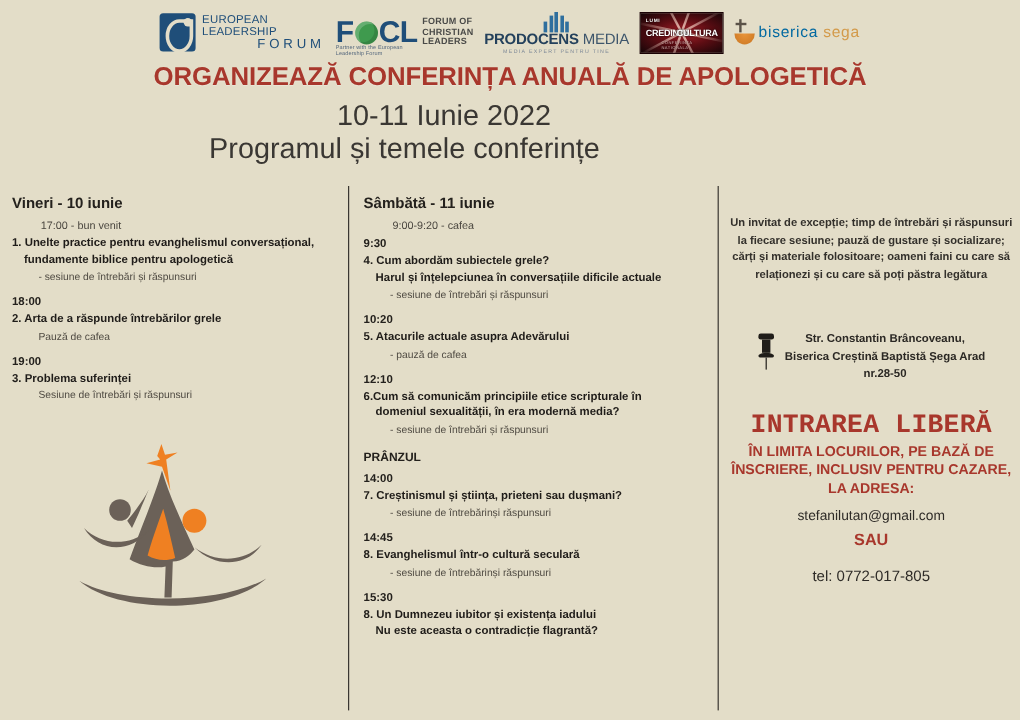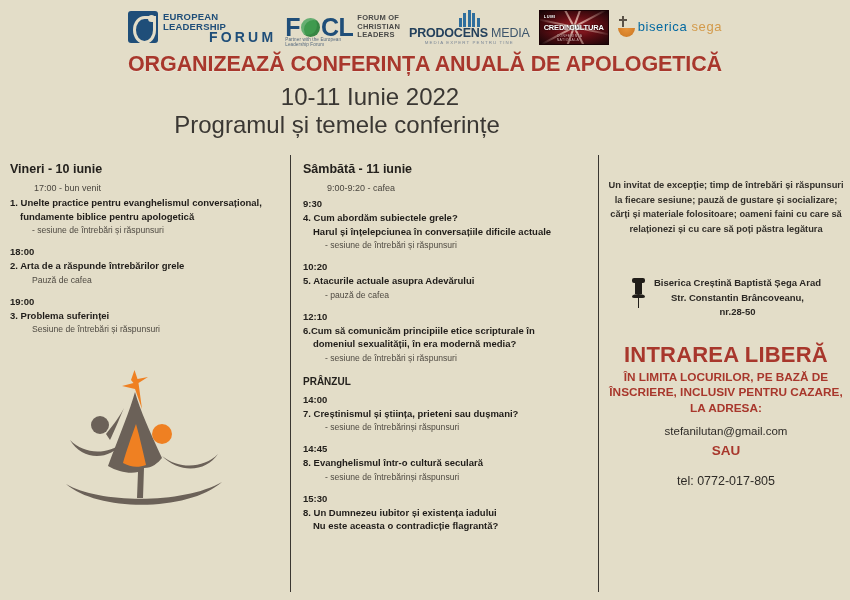--- a/index.html
+++ b/index.html
@@ -50,26 +50,26 @@
   .elf-mark::after {
     content: "";
     position: absolute;
     right: 3px; top: 4px;
     width: 7px; height: 7px;
     background: #e3ddc8;
     border-radius: 50% 50% 0 50%;
   }
   .elf-txt {
     font-size: 9.5px;
-    font-weight: bold;
+    font-weight: normal;
     color: #1f4e79;
     line-height: 10px;
     letter-spacing: .2px;
   }
-  .elf-txt .sp { letter-spacing: 3.2px; font-size: 14px; padding-left: 46px; }
+  .elf-txt .sp { letter-spacing: 3.2px; font-size: 11px; padding-left: 46px; }
 
   
   .focl { gap: 4px; }
   .focl-word {
     font-size: 25px;
     font-weight: bold;
     color: #1f4e79;
     letter-spacing: -.5px;
     line-height: 25px;
     display: flex;
@@ -263,21 +263,21 @@
   .pin .needle {
     position: absolute; left: 6.6px; top: 20px;
     width: 1.6px; height: 10px; background: #201d19;
   }
   .venue {
     font-size: 9.5px; font-weight: bold;
     color: #2b2824; line-height: 14.5px; text-align: center;
   }
   .free-entry {
     font-size: 22px; font-weight: bold;
-    color: #a8372c; margin-top: 22px; letter-spacing: .2px;
+    color: #a8372c; margin-top: 22px; letter-spacing: .2px; font-family: Liberation Mono, monospace;
   }
   .free-cond {
     font-size: 11.8px; font-weight: bold;
     color: #a8372c; line-height: 15.5px; margin-top: 2px;
   }
   .contact-email {
     font-size: 11.5px; color: #2e2b27;
     margin-top: 9px;
   }
   .contact-or {
@@ -421,22 +421,22 @@
   <div class="blurb">Un invitat de excepție; timp de întrebări și răspunsuri la fiecare sesiune; pauză de gustare și socializare; cărți și materiale folositoare; oameni faini cu care să relaționezi și cu care să poți păstra legătura</div>
 
   <div class="venue-row">
     <div class="pin">
       <span class="cap"></span>
         <span class="body"></span>
         <span class="base"></span>
         <span class="needle"></span>
     </div>
     <div class="venue">
+        <div>Str. Constantin Brâncoveanu,</div>
         <div>Biserica Creștină Baptistă Șega Arad</div>
-        <div>Str. Constantin Brâncoveanu,</div>
         <div>nr.28-50</div>
       </div>
   </div>
 
   <div class="free-entry">INTRAREA LIBERĂ</div>
   <div class="free-cond">ÎN LIMITA LOCURILOR, PE BAZĂ DE ÎNSCRIERE, INCLUSIV PENTRU CAZARE, LA ADRESA:</div>
   <div class="contact-email">stefanilutan@gmail.com</div>
   <div class="contact-or">SAU</div>
   <div class="contact-tel">tel: 0772-017-805</div>
 </div>

